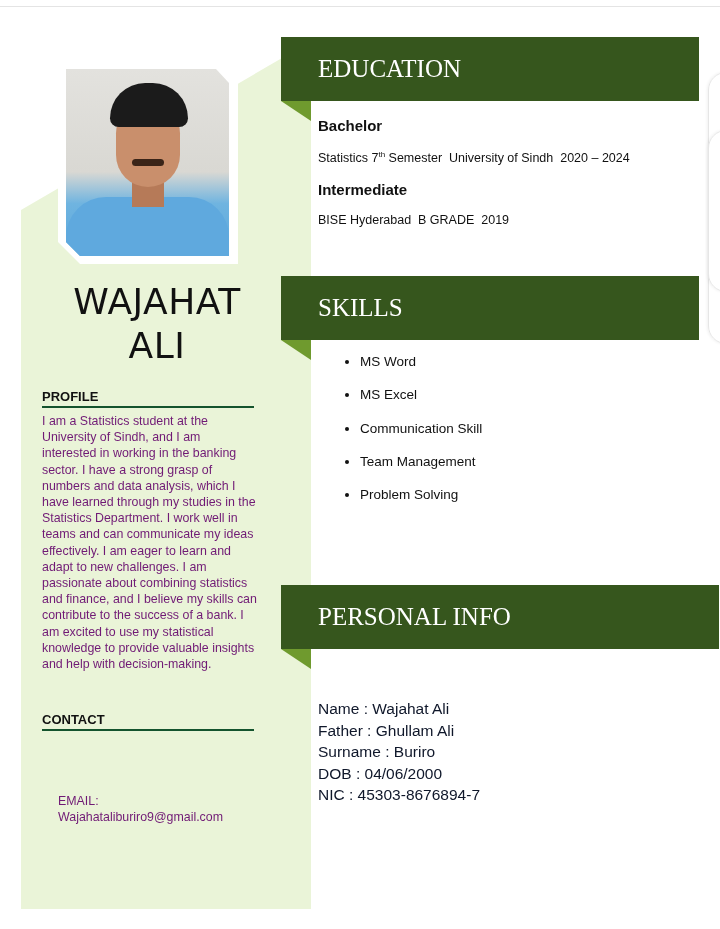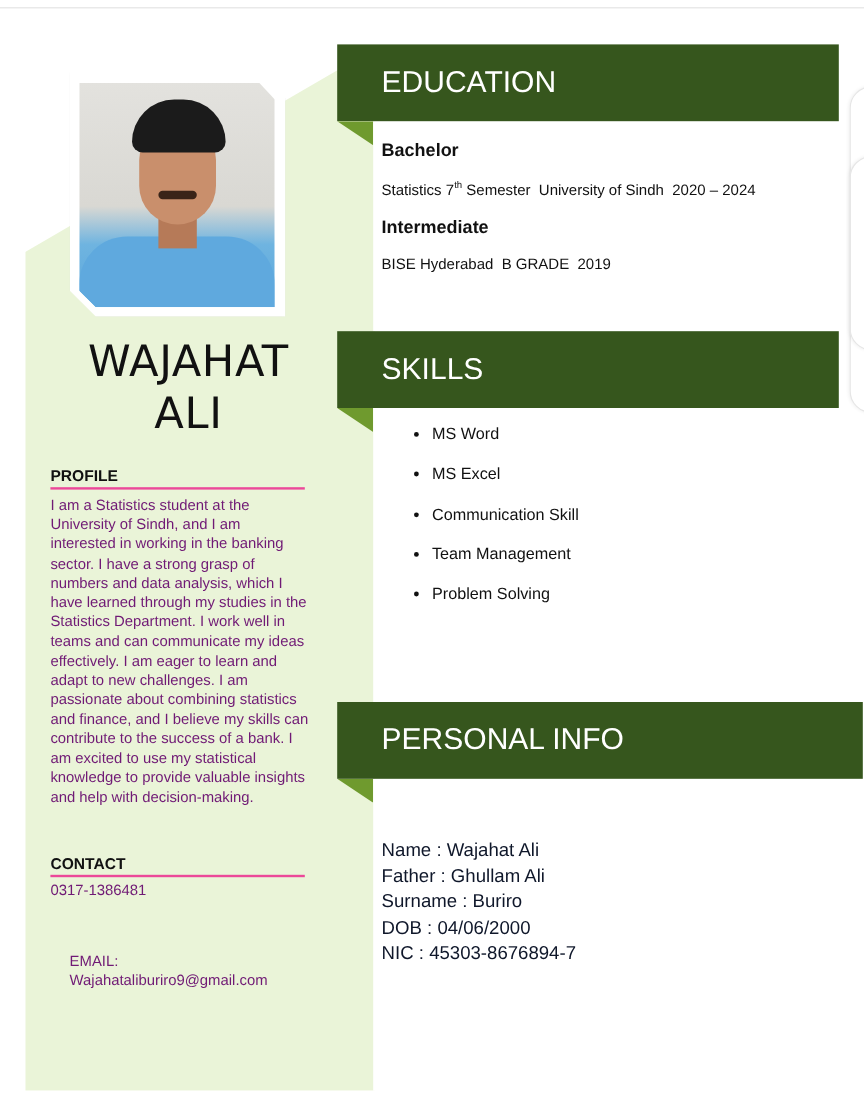--- a/index.html
+++ b/index.html
@@ -31,32 +31,32 @@
   .photo .neck { position:absolute; left:66px; top:112px; width:32px; height:26px; background:#b67a58; }
   .photo .shirt { position:absolute; left:0; top:128px; width:163px; height:60px; background:#5fa9de; border-radius:40px 40px 0 0; }
 
   .name {
     position:absolute; left:21px; top:280px; width:272px; text-align:center;
     font-family:"DejaVu Sans", sans-serif; font-weight:normal; font-size:36px; line-height:44px; color:#111;
     letter-spacing:0.5px;
   }
   .side-heading {
     position:absolute; left:42px; width:212px; font-weight:bold; font-size:13px;
-    border-bottom:2px solid #ec4899; padding-bottom:2px; color:#111;
+    border-bottom:2px solid #14532d; padding-bottom:2px; color:#111;
   }
   .side-text {
     position:absolute; left:42px; width:216px; font-size:12.4px; line-height:16.2px; color:#701a75;
     font-family:"Liberation Sans", sans-serif;
   }
   .hdr {
     position:absolute; left:281px; width:418px; height:64px; background:#36561d;
   }
   .hdr span {
     position:absolute; left:37px; top:50%; transform:translateY(-50%);
-    color:#ffffff; font-size:25px; font-family:Liberation Sans, sans-serif;text-align:right;
+    color:#ffffff; font-size:25px; font-family:Liberation Serif, serif;text-align:right;
   }
   .flag {
     position:absolute; left:281px; width:30px; height:20px; background:#6f9a2e;
     clip-path: polygon(0 0, 30px 0, 30px 20px);
   }
   .body-white {
     position:absolute; left:311px; width:388px; background:#ffffff;
   }
   .deg { position:absolute; left:318px; font-weight:bold; font-size:15px; color:#111; }
   .line { position:absolute; left:318px; font-size:12.5px; color:#111; }
@@ -89,21 +89,20 @@
 <div class="name">
   <div>WAJAHAT</div>
   <div>ALI</div>
 </div>
 
 <div class="side-heading" style="top:389px;">PROFILE</div>
 <div class="side-text" style="top:413px;">I am a Statistics student at the University of Sindh, and I am interested in working in the banking sector. I have a strong grasp of numbers and data analysis, which I have learned through my studies in the Statistics Department. I work well in teams and can communicate my ideas effectively. I am eager to learn and adapt to new challenges. I am passionate about combining statistics and finance, and I believe my skills can contribute to the success of a bank. I am excited to use my statistical knowledge to provide valuable insights and help with decision-making.</div>
 
 <div class="side-heading" style="top:712px;">CONTACT</div>
 <div class="side-text" style="top:734px;">
-  <div>0317-1386481</div>
 </div>
 <div class="side-text" style="top:793px;margin-left:16px;">
   <div>EMAIL:</div>
   <div>Wajahataliburiro9@gmail.com</div>
 </div>
 
 <div class="body-white" style="top:101px; height:175px;"></div>
 <div class="hdr" style="top:37px;">
   <span>EDUCATION</span>
 </div>

